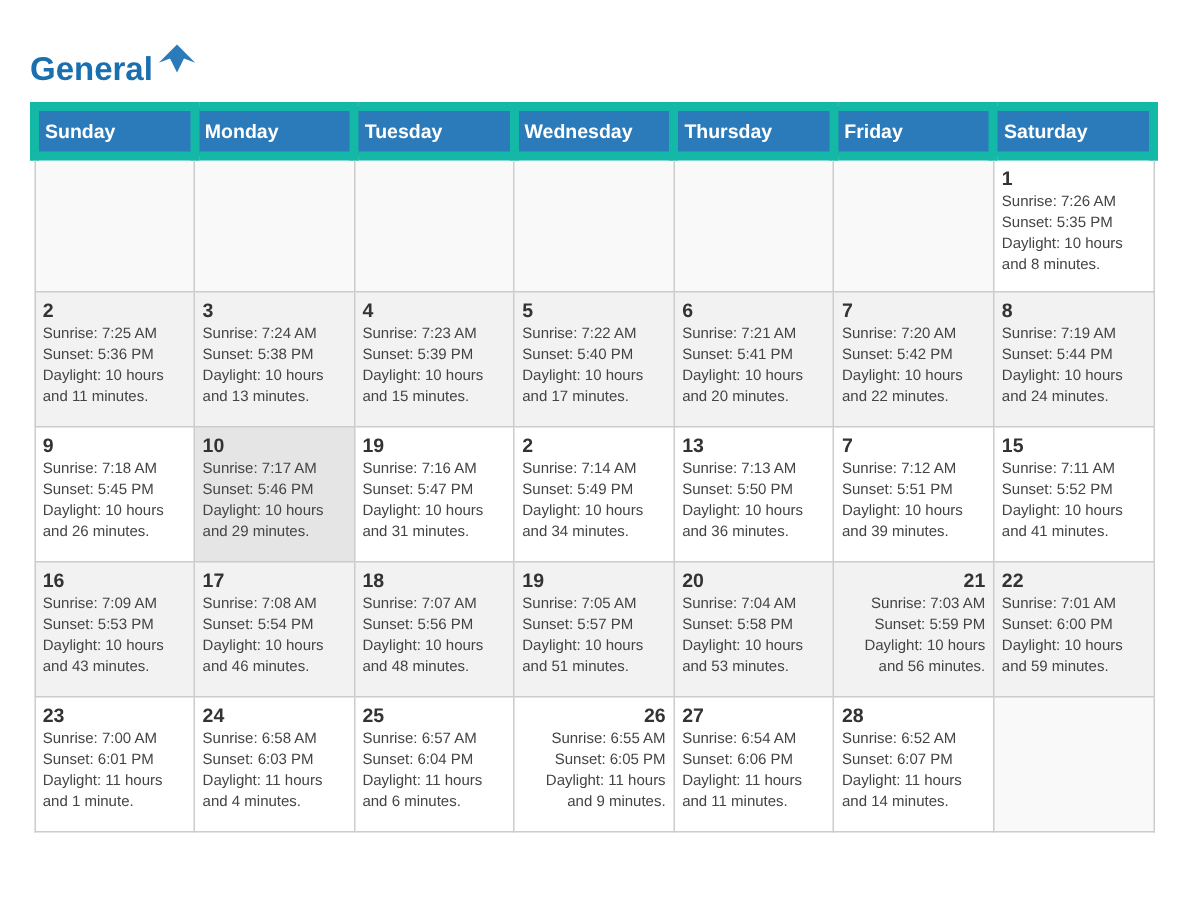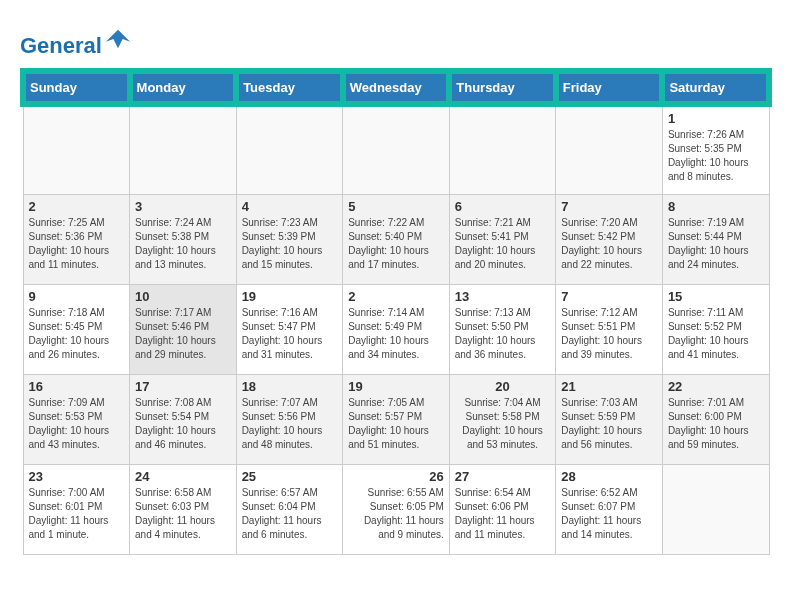--- a/index.html
+++ b/index.html
@@ -244,27 +244,27 @@
           <div class="day-info">Sunrise: 7:07 AM
 Sunset: 5:56 PM
 Daylight: 10 hours and 48 minutes.</div>
         </td>
         <td style="background-color: rgb(242, 242, 242);">
           <span class="day-num">19</span>
           <div class="day-info">Sunrise: 7:05 AM
 Sunset: 5:57 PM
 Daylight: 10 hours and 51 minutes.</div>
         </td>
-        <td style="background-color: rgb(242, 242, 242); text-align: center;">
+        <td style="background-color: rgb(242, 242, 242);">
           <span class="day-num">20</span>
           <div class="day-info">Sunrise: 7:04 AM
 Sunset: 5:58 PM
 Daylight: 10 hours and 53 minutes.</div>
         </td>
-        <td style="background-color: rgb(242, 242, 242);">
+        <td style="background-color: rgb(242, 242, 242); text-align: right;">
           <span class="day-num">21</span>
           <div class="day-info">Sunrise: 7:03 AM
 Sunset: 5:59 PM
 Daylight: 10 hours and 56 minutes.</div>
         </td>
         <td style="background-color: rgb(242, 242, 242);">
           <span class="day-num">22</span>
           <div class="day-info">Sunrise: 7:01 AM
 Sunset: 6:00 PM
 Daylight: 10 hours and 59 minutes.</div>

